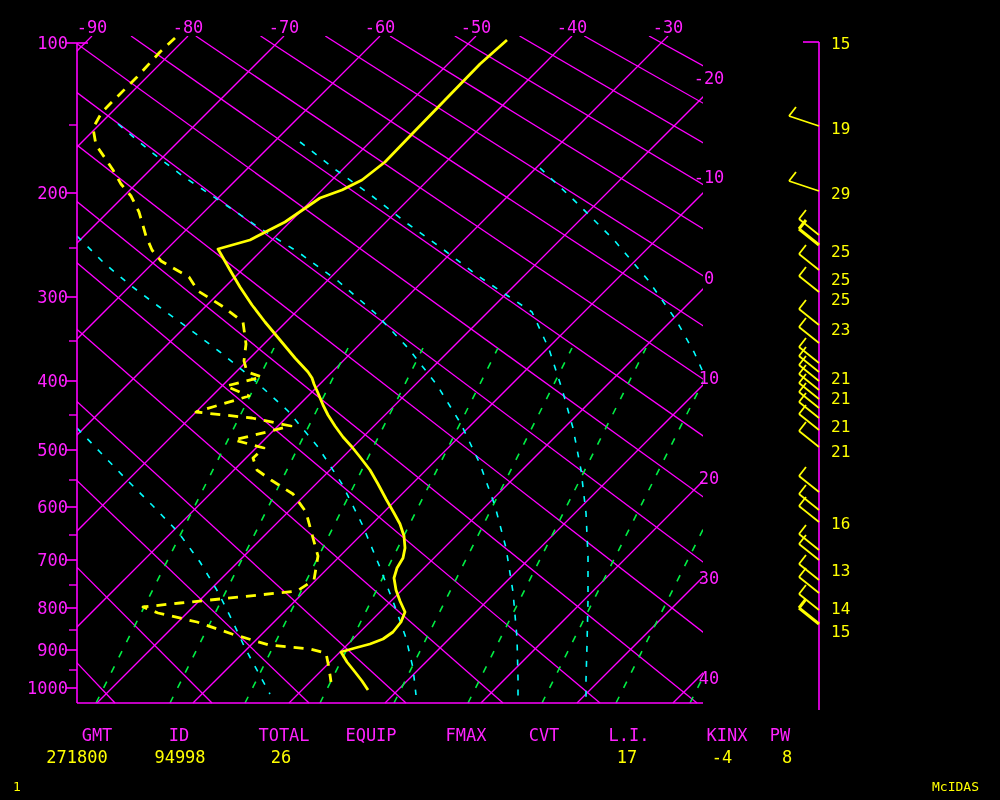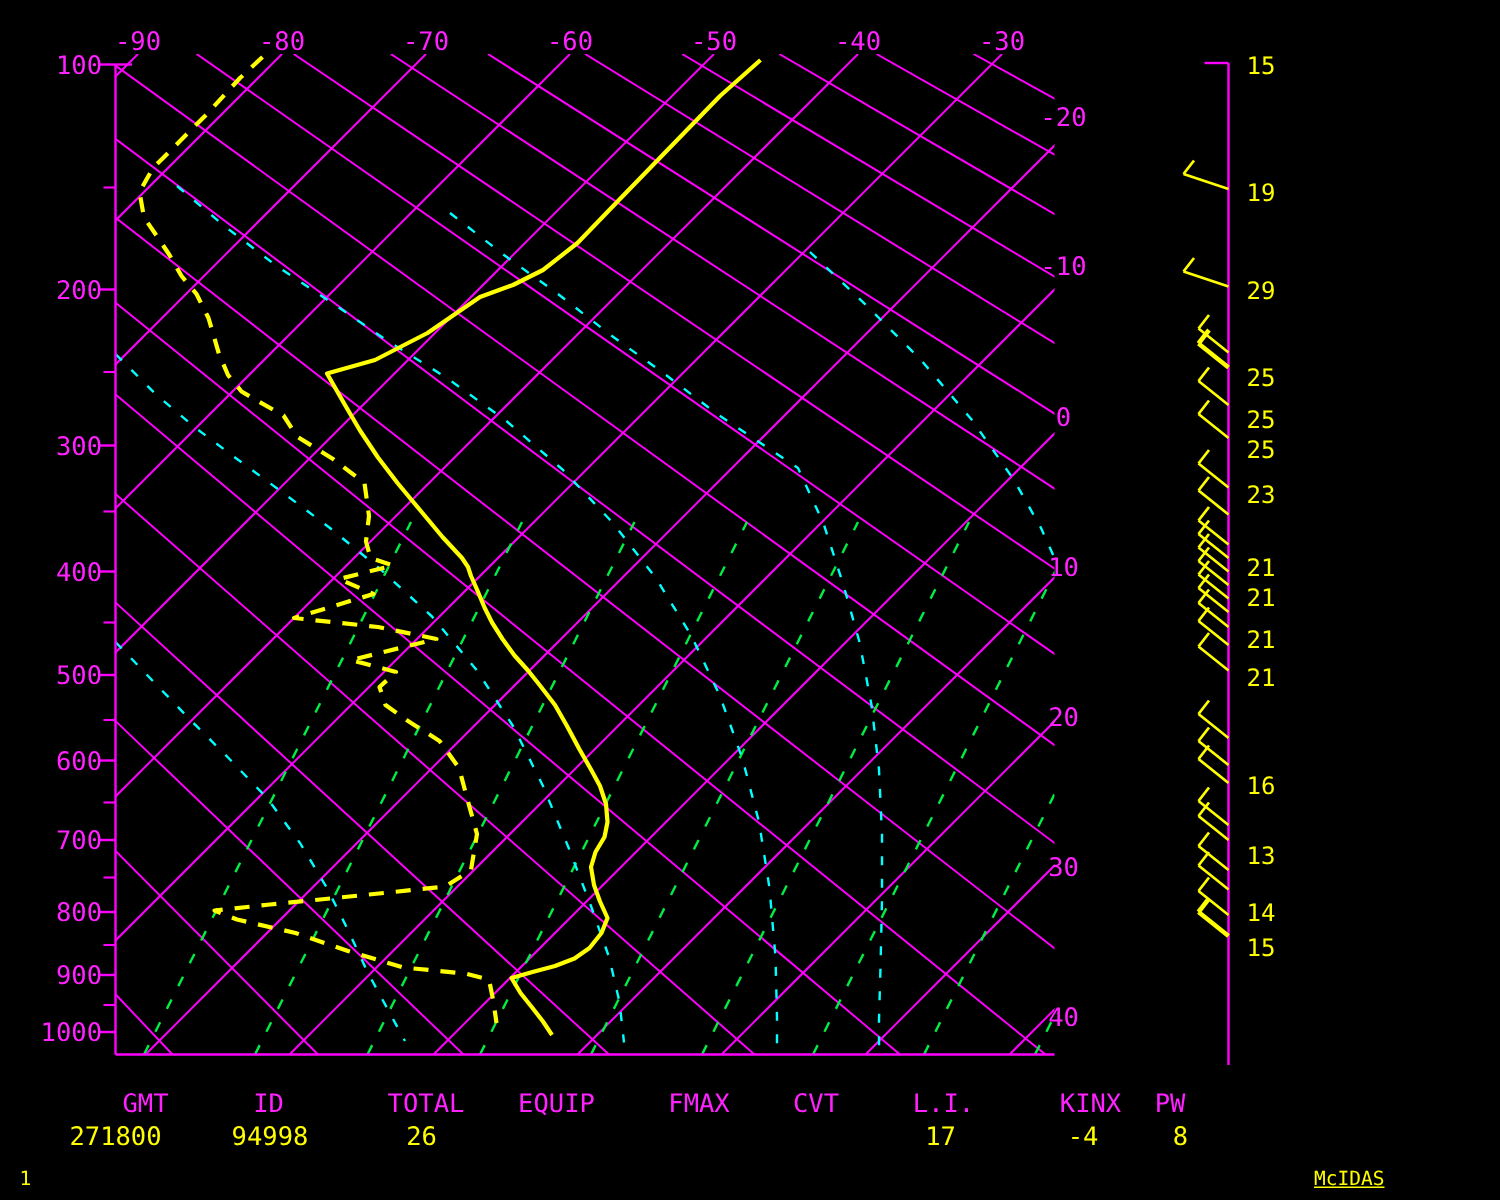--- a/index.html
+++ b/index.html
@@ -1,21 +1,21 @@
 <!DOCTYPE html>
 <html><head>
 <meta charset="utf-8">
 <style>
   html,body{margin:0;padding:0;background:#000;}
   #screen{position:relative;width:1000px;height:800px;background:#0369a1;overflow:hidden;
           font-family:"DejaVu Sans Mono","Liberation Mono",monospace;}
   #chart{position:absolute;left:0;top:0;}
   .footer-text{position:absolute;color:#ffff00;font-size:13px;font-family:"DejaVu Sans Mono","Liberation Mono",monospace;}
   #page-num{left:13px;top:779px;}
-  #brand{left:876px;top:779px;text-decoration:underline;}
+  #brand{left:932px;top:779px;}
 </style>
 </head>
 <body>
 
 <div id="screen">
   <svg id="chart" width="1000" height="800">
       <rect x="0" y="0" width="1000" height="800" fill="#000000"></rect>
       <defs>
         <clipPath id="plotclip">
           <rect x="77" y="36" width="626" height="669"></rect>

